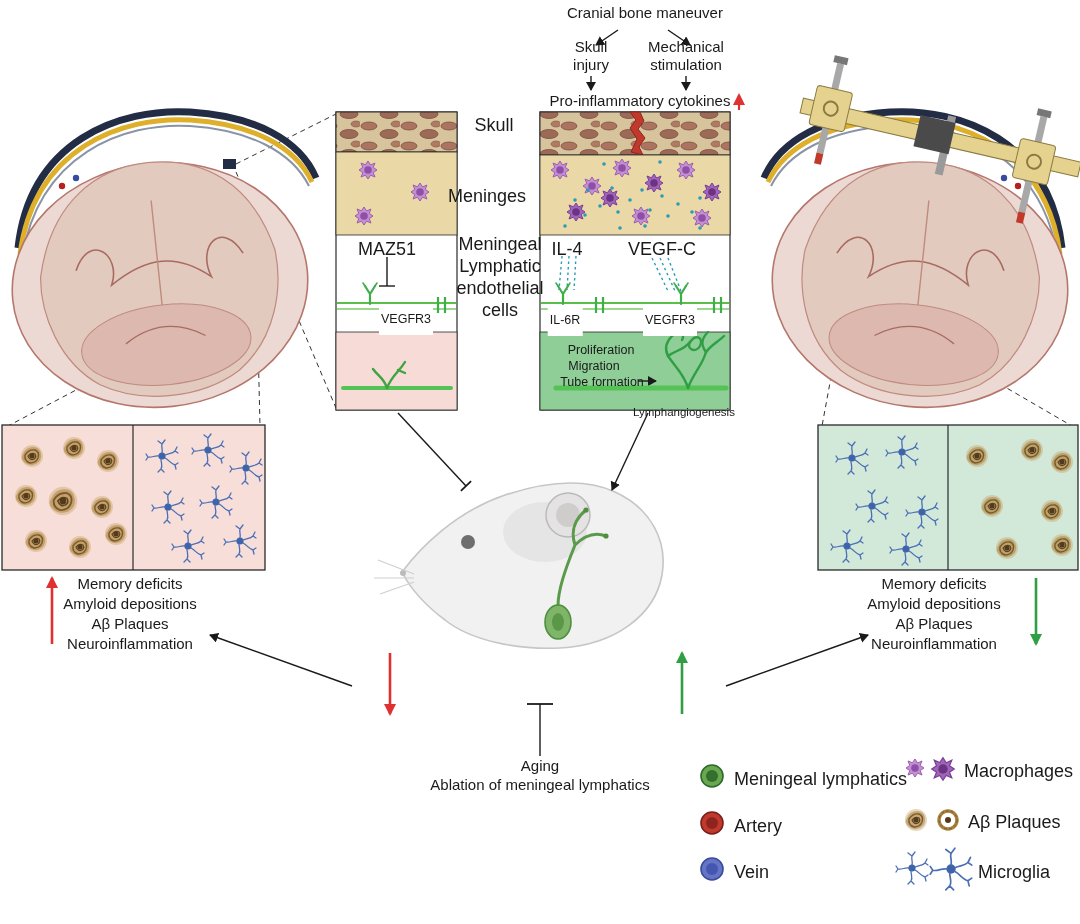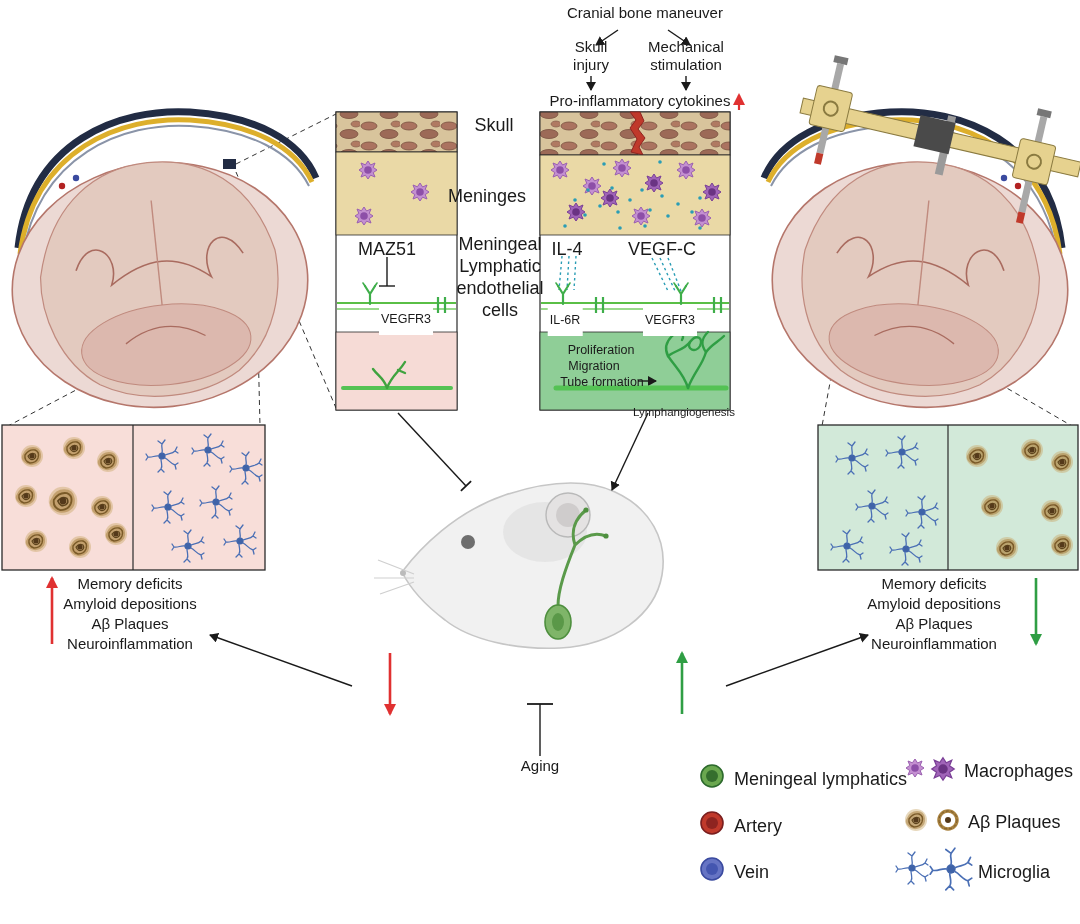--- a/index.html
+++ b/index.html
@@ -359,20 +359,21 @@
 <div class="lbl" style="left:130px;top:615px">Aβ Plaques</div>
 <div class="lbl" style="left:130px;top:635px">Neuroinflammation</div>
 
 <div class="lbl" style="left:934px;top:575px">Memory deficits</div>
 <div class="lbl" style="left:934px;top:595px">Amyloid depositions</div>
 <div class="lbl" style="left:934px;top:615px">Aβ Plaques</div>
 <div class="lbl" style="left:934px;top:635px">Neuroinflammation</div>
 
 
 <div class="lbl" style="left:540px;top:757px">Aging</div>
+<div class="lbl" style="left:540px;top:776px">Ablation of meningeal lymphatics</div>
 
 <div class="lbl sm left-anchor" style="left:734px;top:769px">Meningeal lymphatics</div>
 <div class="lbl sm left-anchor" style="left:734px;top:816px">Artery</div>
 <div class="lbl sm left-anchor" style="left:734px;top:862px">Vein</div>
 <div class="lbl sm left-anchor" style="left:964px;top:761px">Macrophages</div>
 <div class="lbl sm left-anchor" style="left:968px;top:812px">Aβ Plaques</div>
 <div class="lbl sm left-anchor" style="left:978px;top:862px">Microglia</div>
 
 </div>
 

